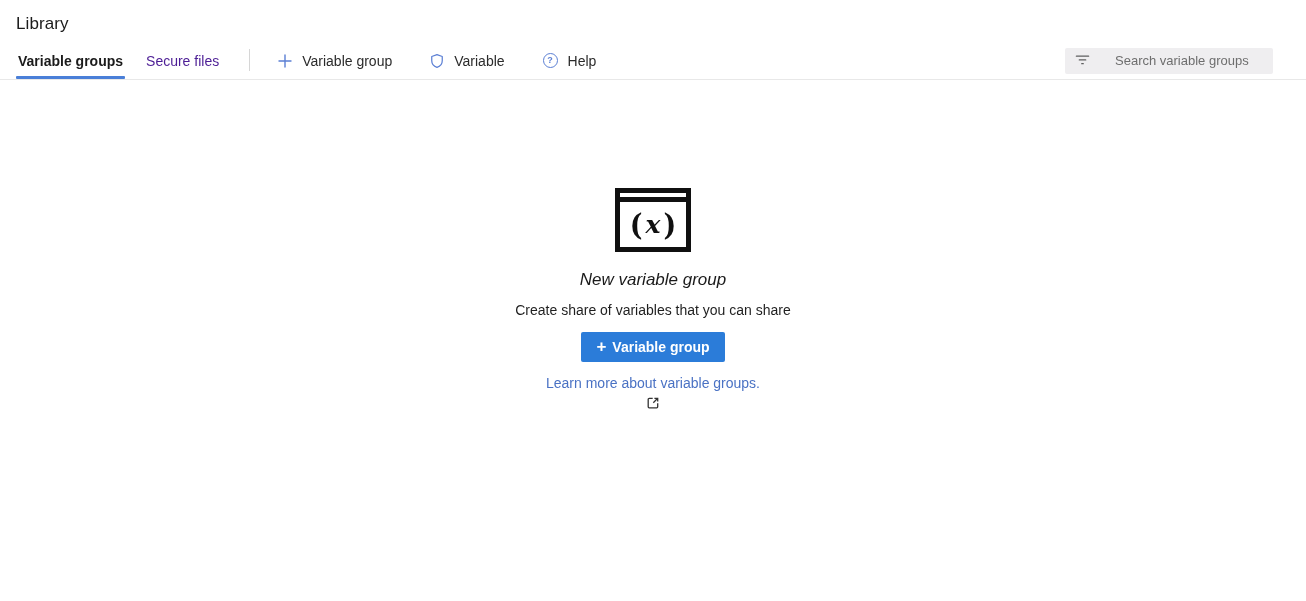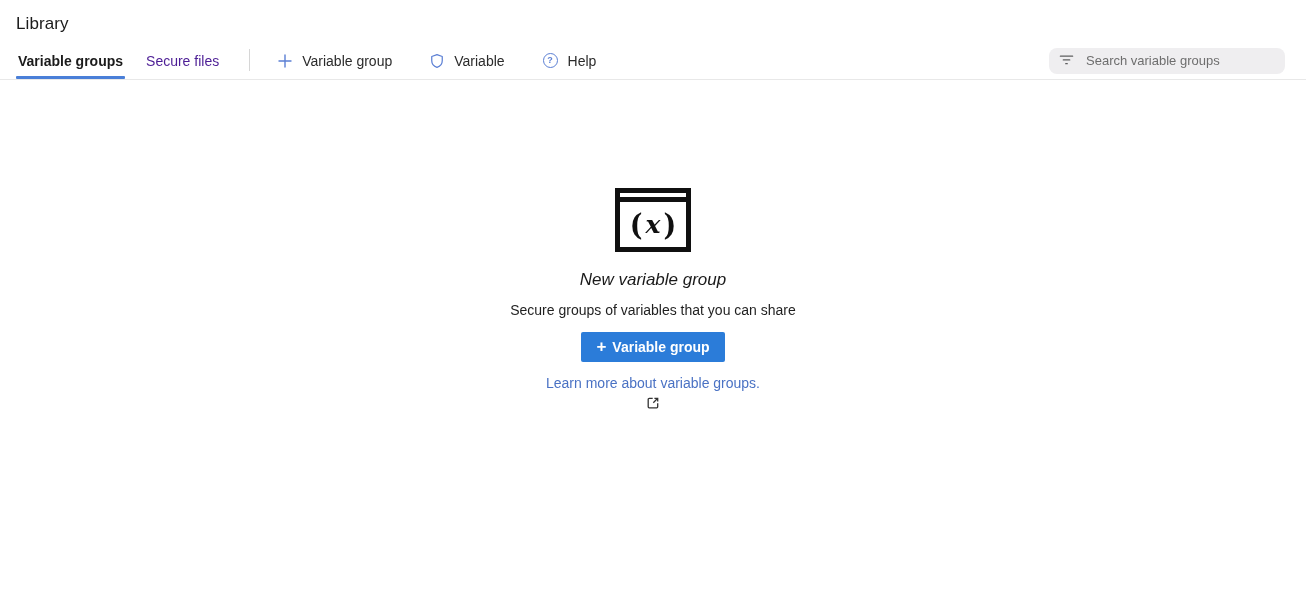--- a/index.html
+++ b/index.html
@@ -12,21 +12,21 @@
   }
 
   
   .page-header { padding: 14px 16px 8px 16px; }
   .page-title { font-size: 17px; font-weight: 400; color: #1b1b1b; letter-spacing: .1px; }
 
   
   .tabbar {
     display: flex; align-items: stretch;
     height: 38px;
-    padding: 0 21px 0 16px;
+    padding: 0 33px 0 16px;
     border-bottom: 1px solid #e8e8e8;
     position: relative;
   }
   .tab {
     display: flex; align-items: center;
     font-size: 14px; color: #4c1d95;
     padding: 0 2px;
     margin-right: 19px;
     position: relative;
     cursor: pointer;
@@ -49,24 +49,24 @@
   }
   .cmd .cmd-icon { display: inline-flex; align-items: center; justify-content: center; }
   .help-circle {
     width: 15px; height: 15px; border: 1.4px solid #5b7fd4; border-radius: 50%;
     display: inline-flex; align-items: center; justify-content: center;
     font-size: 9px; font-weight: 700; color: #5b7fd4; line-height: 1;
   }
 
   .searchbox {
     margin-left: auto; align-self: center;
-    width: 236px; height: 26px;
-    background: #efeef0; border-radius: 8px;
+    width: 208px; height: 26px;
+    background: #efeef0; border-radius: 2px;
     display: flex; align-items: center;
-    padding: 0 10px; gap: 12px;
+    padding: 0 10px; gap: 25px;
   }
   .searchbox input {
     flex: 1; border: none; outline: none; background: transparent;
     font-family: inherit; font-size: 13px; color: #333;
   }
   .searchbox input::placeholder { color: #6e6e6e; opacity: 1; }
 
   
   .content {
     display: flex; flex-direction: column; align-items: center;
@@ -173,21 +173,21 @@
     <div class="body">
       <span class="paren">(</span>
       <span class="var-x">x</span>
       <span class="paren">)</span>
     </div>
   </div>
 
   <div class="empty-title">New variable group</div>
 
   <div class="empty-desc">
-    <div>Secure groups of variables that you can share</div>
+    <div>Create share of variables that you can share</div>
   </div>
 
   <button class="primary-btn">
     <span class="btn-plus">+</span>
     <span>Variable group</span>
   </button>
 
   <div class="link-row">
     <a>Learn more about variable groups.</a>
     <span style="display:inline-flex;">

